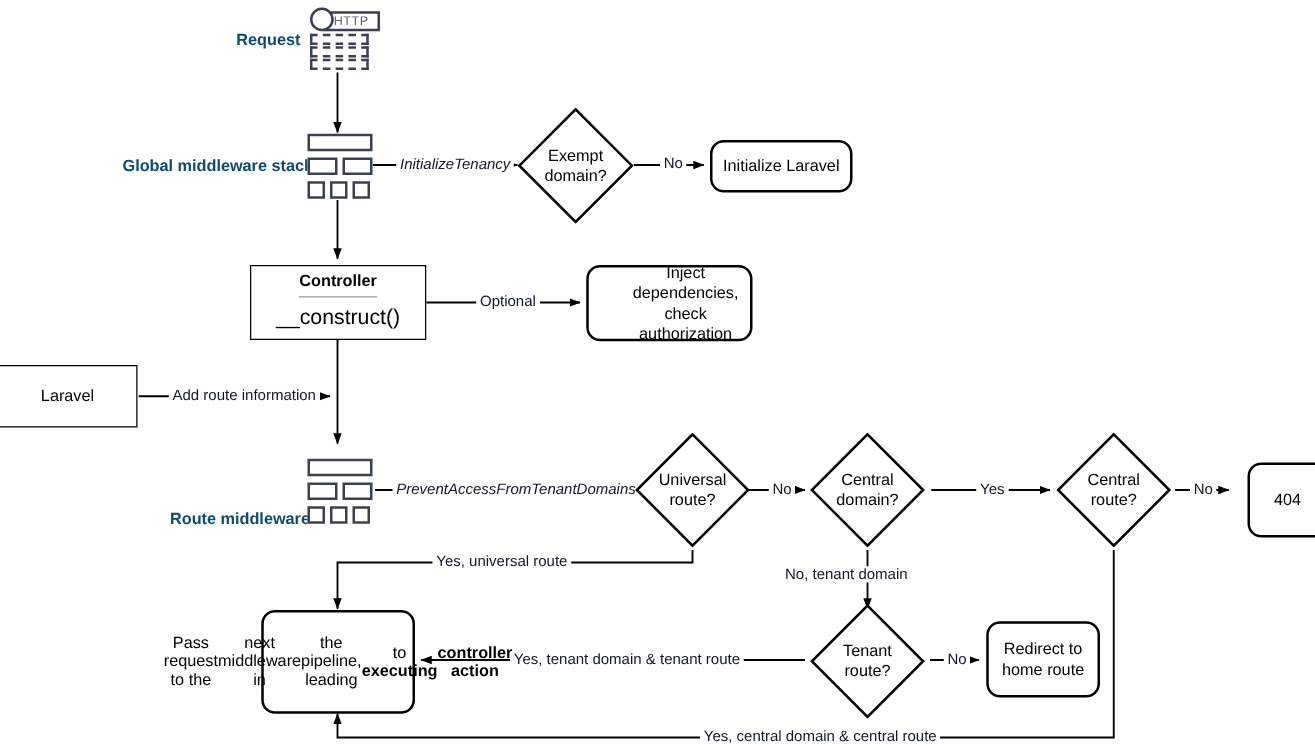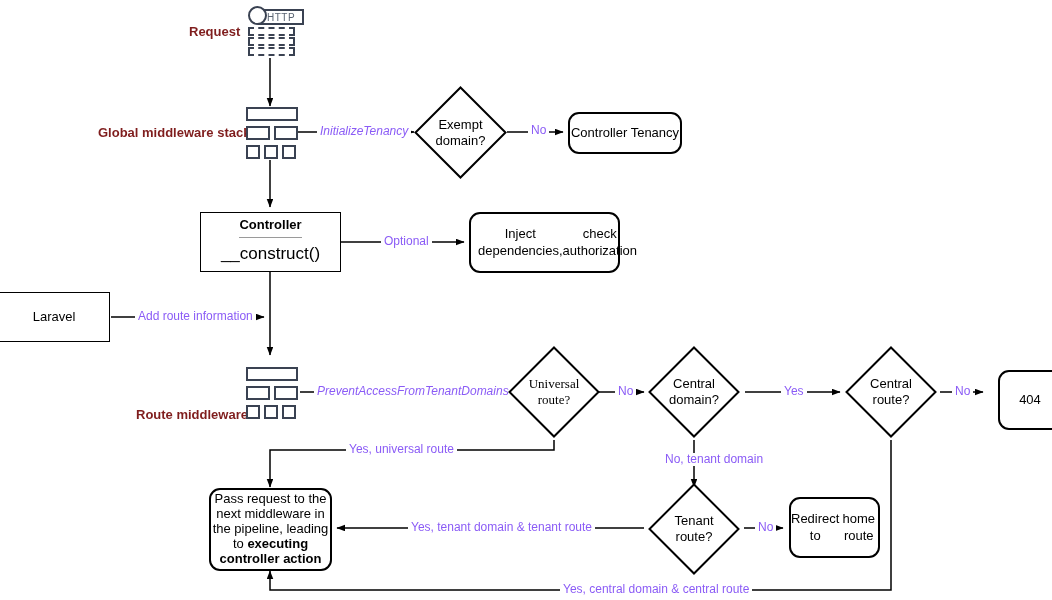--- a/index.html
+++ b/index.html
@@ -43,27 +43,27 @@
     border: 1.6px solid #000;
   }
   .rounded {
     border: 2.2px solid #000;
     border-radius: 11px;
   }
   .plain-label {
     position: absolute;
     font-size: 13px;
     font-weight: bold;
-    color: #7f1d1d;
+    color: #0c4a6e;
     white-space: nowrap;
   }
   .edge-label {
     position: absolute;
     font-size: 12px;
-    color: #8b5cf6;
+    color: #0f172a;
     background: #ffffff;
     padding: 0 3px;
     white-space: nowrap;
     line-height: 1.1;
   }
   .edge-label.ital {
     font-style: italic;
   }
 
   
@@ -251,31 +251,31 @@
     </svg>
     <div class="dtext">
       <div>Exempt</div>
       <div>domain?</div>
     </div>
   </div>
 
   <div class="edge-label" style="left:528px; top:124px;">No</div>
 
   <div class="node rounded" style="left:568px; top:112px; width:114px; height:42px;">
-    <span>Controller Tenancy</span>
+    <span>Initialize Laravel</span>
   </div>
 
   <div class="uml" style="left:200px; top:212px; width:141px; height:60px;align-items:center;">
     <div class="uml-title">Controller</div>
     <div class="uml-row">__construct()</div>
   </div>
 
   <div class="edge-label" style="left:381px; top:235px;">Optional</div>
 
-  <div class="node rounded" style="left:469px; top:212px; width:151px; height:61px; flex-direction:row;padding-left:26px;">
+  <div class="node rounded" style="left:469px; top:212px; width:133px; height:61px; flex-direction:column;padding-left:26px;">
     <span>Inject dependencies,</span>
     <span>check authorization</span>
   </div>
 
   <div class="node rect" style="left:-2px; top:292px; width:112px; height:50px;">
     <span>Laravel</span>
   </div>
 
   <div class="edge-label" style="left:135px; top:310px;">Add route information</div>
 
@@ -291,21 +291,21 @@
     </div>
     <div class="srow">
       <div class="sbox" style="width:14px;"></div>
       <div class="sbox" style="width:14px;"></div>
       <div class="sbox" style="width:14px;"></div>
     </div>
   </div>
 
   <div class="edge-label ital" style="left:314px; top:385px;">PreventAccessFromTenantDomains</div>
 
-  <div class="diamond" style="left:508px; top:346px; width:92px; height:92px;font-family:Liberation Serif, serif;">
+  <div class="diamond" style="left:508px; top:346px; width:92px; height:92px;">
     <svg class="dshape" viewBox="0 0 92 92" preserveAspectRatio="none" xmlns="http://www.w3.org/2000/svg">
       <polygon points="46,1.5 90.5,46 46,90.5 1.5,46" fill="#ffffff" stroke="#000000" stroke-width="2"></polygon>
     </svg>
     <div class="dtext">
       <div>Universal</div>
       <div>route?</div>
     </div>
   </div>
 
   <div class="edge-label" style="left:615px; top:385px;">No</div>
@@ -333,44 +333,44 @@
   </div>
 
   <div class="edge-label" style="left:952px; top:385px;">No</div>
 
   <div class="node rounded" style="left:988px; top:370px; width:64px; height:60px;margin-left:10px;">
     <span>404</span>
   </div>
 
   <div class="edge-label" style="left:346px; top:443px;">Yes, universal route</div>
 
-  <div class="edge-label" style="left:662px; top:453px;">No, tenant domain</div>
+  <div class="edge-label" style="left:625px; top:453px;">No, tenant domain</div>
 
   <div class="edge-label" style="left:408px; top:521px;">Yes, tenant domain &amp; tenant route</div>
 
   <div class="edge-label" style="left:755px; top:521px;">No</div>
 
   <div class="edge-label" style="left:560px; top:583px;">Yes, central domain &amp; central route</div>
 
   <div class="diamond" style="left:648px; top:483px; width:92px; height:92px;">
     <svg class="dshape" viewBox="0 0 92 92" preserveAspectRatio="none" xmlns="http://www.w3.org/2000/svg">
       <polygon points="46,1.5 90.5,46 46,90.5 1.5,46" fill="#ffffff" stroke="#000000" stroke-width="2"></polygon>
     </svg>
     <div class="dtext">
       <div>Tenant</div>
       <div>route?</div>
     </div>
   </div>
 
-  <div class="node rounded" style="left:789px; top:497px; width:91px; height:61px; flex-direction:row;">
+  <div class="node rounded" style="left:789px; top:497px; width:91px; height:61px; flex-direction:column;">
     <span>Redirect to</span>
     <span>home route</span>
   </div>
 
-  <div class="node rounded" style="left:209px; top:488px; width:123px; height:83px; flex-direction:column; justify-content:center; line-height:1.15;">
+  <div class="node rounded" style="left:209px; top:488px; width:123px; height:83px; justify-content:center; line-height:1.15;">
     <span>Pass request to the</span>
     <span>next middleware in</span>
     <span>the pipeline, leading</span>
     <span><span>to </span><b>executing</b></span>
     <b>controller action</b>
   </div>
 
 </div>
 
 </body></html>

